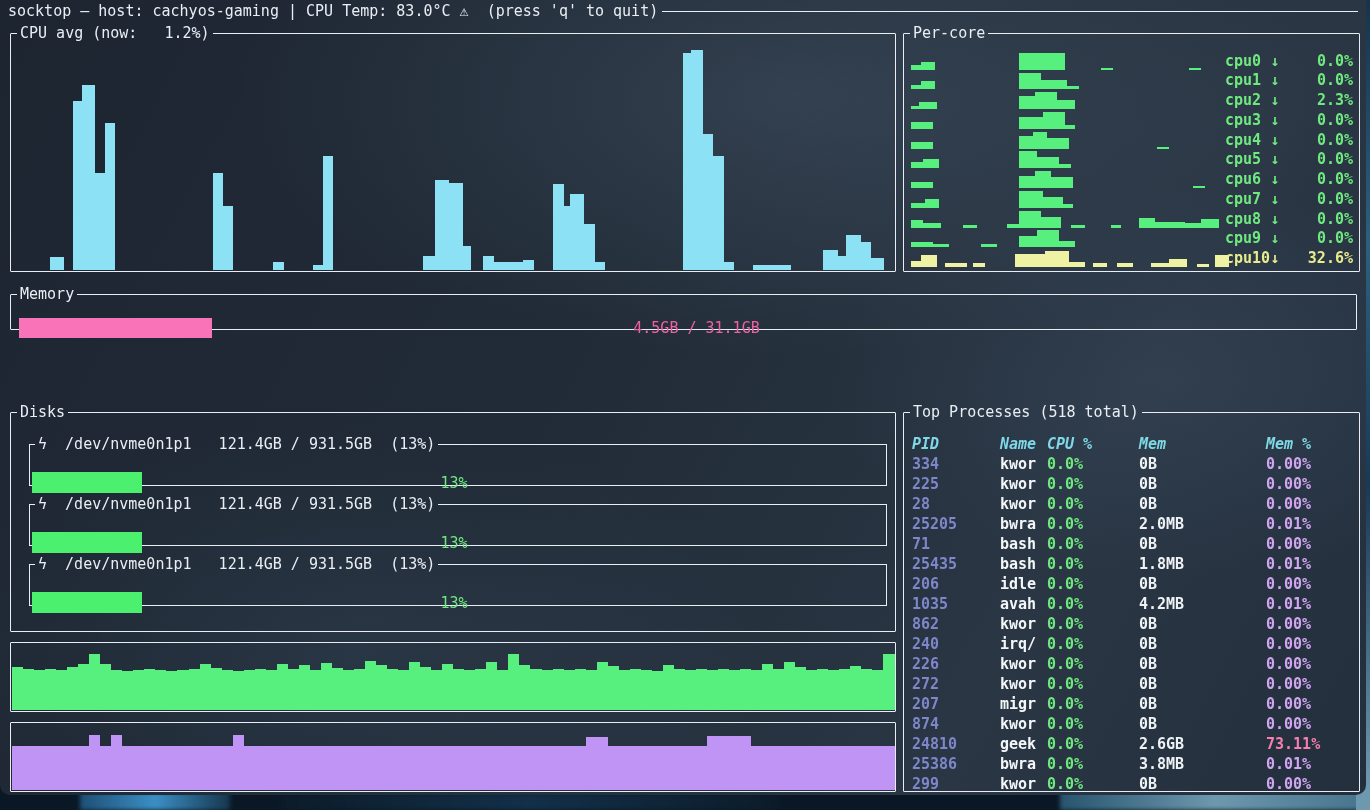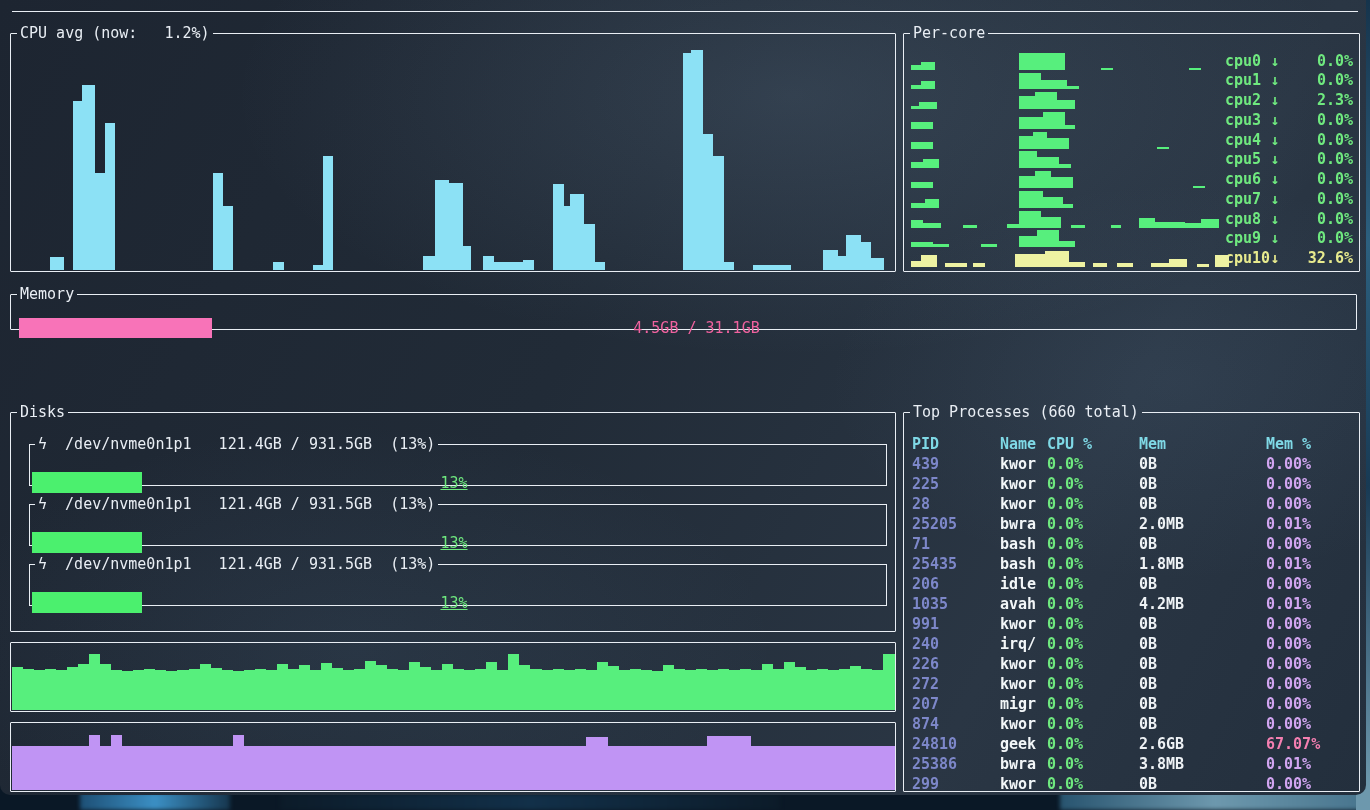--- a/index.html
+++ b/index.html
@@ -71,55 +71,56 @@
   .gauge-fill { position:absolute; left:0; top:0; bottom:0; background:var(--pink); }
   .gauge-label { position:absolute; inset:0; display:flex; align-items:center; justify-content:center; font-size:15px;margin-left:26px; }
   #p-mem .gauge-label { color:var(--pink_text); }
   #p-swap .gauge-label { color:var(--yellow_text); }
 
   
   .disk-sub { position:absolute; left:18px; width:858px; height:50px; border:1px solid var(--border); min-width:0; }
   .disk-sub > legend { padding:0 3px; margin-left:5px; white-space:pre; line-height:16px; color:var(--text); }
   .disk-gauge { position:absolute; left:2px; right:10px; top:20px; height:21px; }
   .disk-fill { position:absolute; left:0; top:0; bottom:0; background:var(--disk_green); }
-  .disk-pct { position:absolute; inset:0; display:flex; align-items:center; justify-content:center; color:var(--green_text);text-decoration:underline; }
+  .disk-pct { position:absolute; inset:0; display:flex; align-items:center; justify-content:center; color:var(--green_text); }
 
   
   .net-chart { position:absolute; left:1px; right:1px; bottom:1px; display:flex; align-items:flex-end; }
   #down-chart { height:56px; }
   #up-chart { height:57px; }
   .net-chart .col { flex:1; }
   #down-chart .col { background:var(--green); }
   #up-chart .col { background:var(--purple); }
 
   
   .proc-grid { position:absolute; left:8px; right:4px; top:14px; bottom:4px; display:grid;
                grid-template-columns:88px 47px 92px 127px 1fr; grid-auto-rows:20px;
                font-weight:bold; align-items:center; }
-  .proc-grid .head { color:var(--proc_header); }
+  .proc-grid .head { color:var(--proc_header);font-style:italic; }
   .c-pid { color:var(--pid); }
   .c-name { color:var(--name); }
   .c-cpu { color:var(--green_text); }
   .c-mem { color:var(--mem); }
   .c-memp { color:var(--memp); }
   .c-memp.hl { color:var(--memp_hl); }
 </style>
 </head>
 <body>
 
 <div class="wallpaper">
   <div class="wp-block wp1"></div>
   <div class="wp-block wp2"></div>
   <div class="wp-block wp3"></div>
   <div class="wp-block wp4"></div>
 </div>
 
 <div class="terminal">
 
   <div class="titlebar">
+    <span>socktop — host: cachyos-gaming | CPU Temp: 83.0°C ⚠  (press 'q' to quit)</span>
     <div class="titlebar-line"></div>
   </div>
 
   <fieldset class="panel" id="p-cpu">
     <legend>CPU avg (now:   1.2%)</legend>
     <div class="cpu-chart" id="cpu-chart">
         <div class="bar" style="left: 38px; width: 14px; height: 13px;"></div>
         <div class="bar" style="left: 61px; width: 9px; height: 169px;"></div>
         <div class="bar" style="left: 70px; width: 13px; height: 185px;"></div>
         <div class="bar" style="left: 83px; width: 10px; height: 97px;"></div>
@@ -530,28 +531,28 @@
         <div class="col" style="height: 78%;"></div>
         <div class="col" style="height: 78%;"></div>
         <div class="col" style="height: 78%;"></div>
         <div class="col" style="height: 78%;"></div>
         <div class="col" style="height: 78%;"></div>
         <div class="col" style="height: 78%;"></div>
       </div>
   </fieldset>
 
   <fieldset class="panel" id="p-proc">
-    <legend>Top Processes (660 total)</legend>
+    <legend>Top Processes (518 total)</legend>
     <div class="proc-grid" id="proc-grid">
       <span class="head">PID</span>
       <span class="head">Name</span>
       <span class="head">CPU %</span>
       <span class="head">Mem</span>
       <span class="head">Mem %</span>
-    <span class="c-pid">439</span>
+    <span class="c-pid">334</span>
         <span class="c-name">kwor</span>
         <span class="c-cpu">0.0%</span>
         <span class="c-mem">0B</span>
         <span class="c-memp">0.00%</span>
         <span class="c-pid">225</span>
         <span class="c-name">kwor</span>
         <span class="c-cpu">0.0%</span>
         <span class="c-mem">0B</span>
         <span class="c-memp">0.00%</span>
         <span class="c-pid">28</span>
@@ -577,21 +578,21 @@
         <span class="c-pid">206</span>
         <span class="c-name">idle</span>
         <span class="c-cpu">0.0%</span>
         <span class="c-mem">0B</span>
         <span class="c-memp">0.00%</span>
         <span class="c-pid">1035</span>
         <span class="c-name">avah</span>
         <span class="c-cpu">0.0%</span>
         <span class="c-mem">4.2MB</span>
         <span class="c-memp">0.01%</span>
-        <span class="c-pid">991</span>
+        <span class="c-pid">862</span>
         <span class="c-name">kwor</span>
         <span class="c-cpu">0.0%</span>
         <span class="c-mem">0B</span>
         <span class="c-memp">0.00%</span>
         <span class="c-pid">240</span>
         <span class="c-name">irq/</span>
         <span class="c-cpu">0.0%</span>
         <span class="c-mem">0B</span>
         <span class="c-memp">0.00%</span>
         <span class="c-pid">226</span>
@@ -611,21 +612,21 @@
         <span class="c-memp">0.00%</span>
         <span class="c-pid">874</span>
         <span class="c-name">kwor</span>
         <span class="c-cpu">0.0%</span>
         <span class="c-mem">0B</span>
         <span class="c-memp">0.00%</span>
         <span class="c-pid">24810</span>
         <span class="c-name">geek</span>
         <span class="c-cpu">0.0%</span>
         <span class="c-mem">2.6GB</span>
-        <span class="c-memp hl">67.07%</span>
+        <span class="c-memp hl">73.11%</span>
         <span class="c-pid">25386</span>
         <span class="c-name">bwra</span>
         <span class="c-cpu">0.0%</span>
         <span class="c-mem">3.8MB</span>
         <span class="c-memp">0.01%</span>
         <span class="c-pid">299</span>
         <span class="c-name">kwor</span>
         <span class="c-cpu">0.0%</span>
         <span class="c-mem">0B</span>
         <span class="c-memp">0.00%</span>

